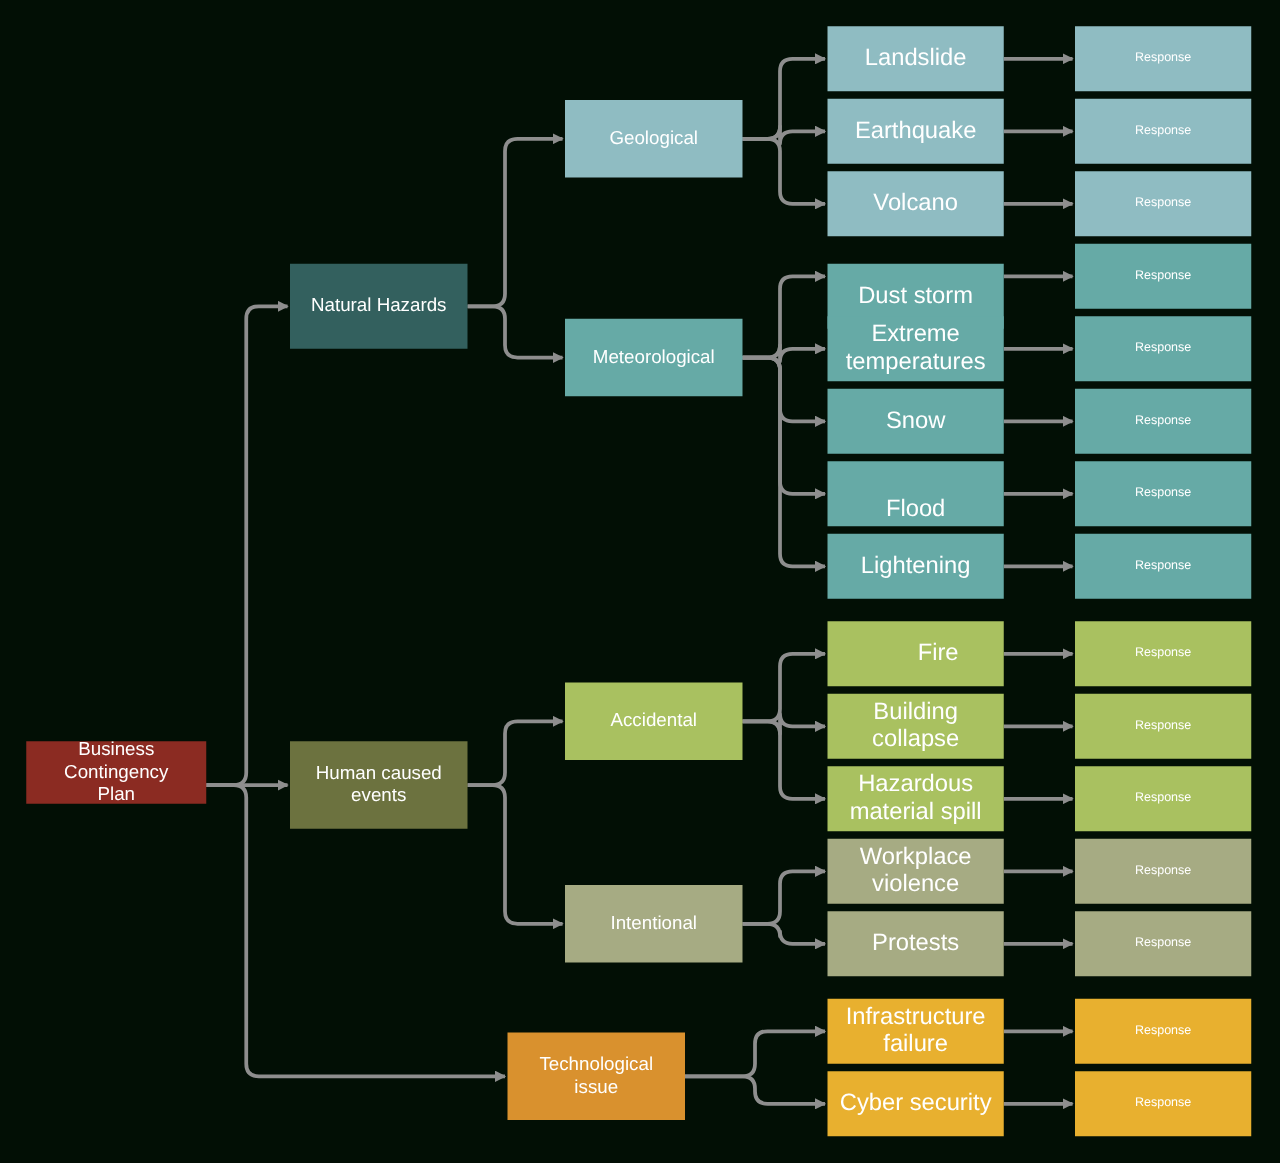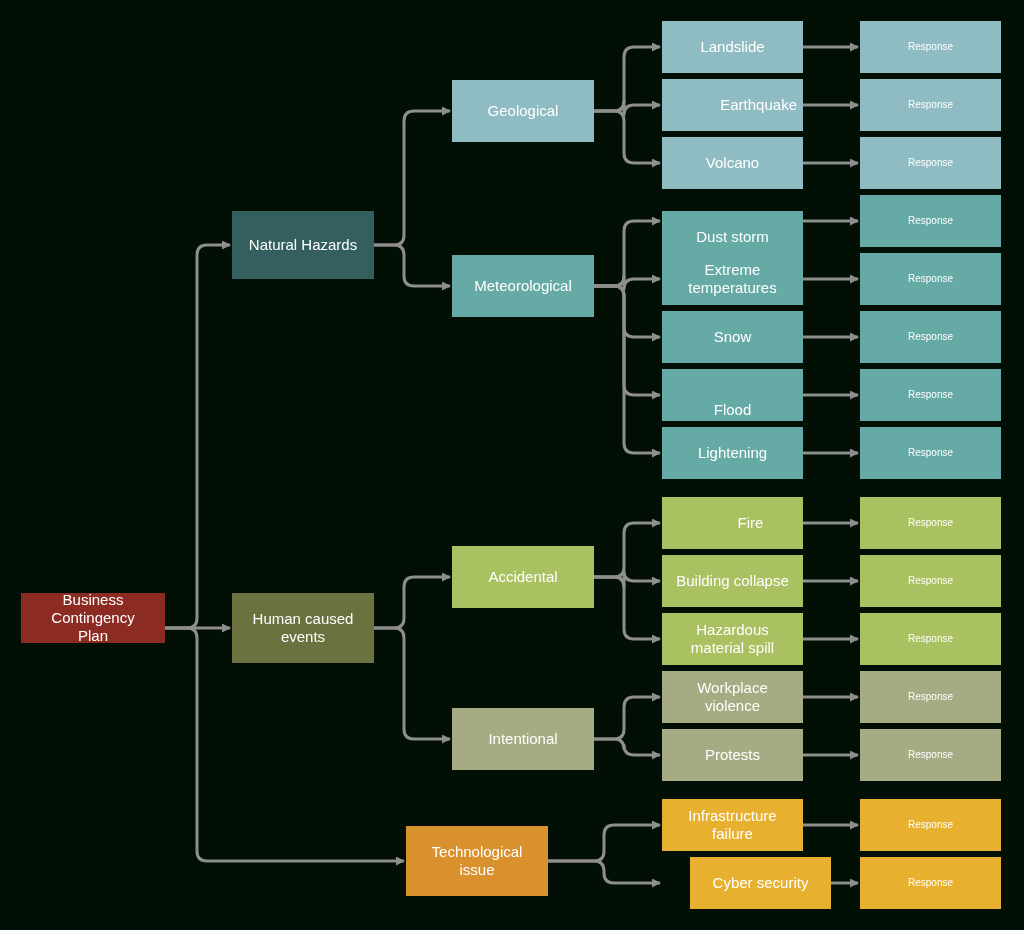--- a/index.html
+++ b/index.html
@@ -18,21 +18,21 @@
     color:#ffffff;
     line-height:1.18;
     box-sizing:border-box;
     padding:2px 6px;
     font-weight:400;
   }
   .node span{display:block;width:100%;}
   .lvl-root{font-size:15px;}
   .lvl-cat{font-size:15px;}
   .lvl-sub{font-size:15px;}
-  .lvl-leaf{font-size:15px;}
+  .lvl-leaf{font-size:19px;}
   .lvl-resp{font-size:10px;}
 </style>
 </head>
 <body>
 
 <div id="stage">
   <svg id="wires" viewBox="0 0 1024 930">
     <defs>
       <marker id="ah" markerWidth="9" markerHeight="9" refX="8" refY="4.5" orient="auto" markerUnits="userSpaceOnUse">
         <path d="M0,0 L9,4.5 L0,9 Z" fill="#8e8e8e"></path>
@@ -126,21 +126,21 @@
       <div class="node lvl-leaf" style="left: 662px; top: 21px; width: 141px; height: 52px; background: rgb(143, 188, 194);">
         <span>
           <span style="display:block">Landslide</span>
         </span>
       </div>
       <div class="node lvl-resp" style="left: 860px; top: 21px; width: 141px; height: 52px; background: rgb(143, 188, 194);">
         <span>
           <span style="display:block">Response</span>
         </span>
       </div>
-      <div class="node lvl-leaf" style="left: 662px; top: 79px; width: 141px; height: 52px; background: rgb(143, 188, 194); text-align: right;">
+      <div class="node lvl-leaf" style="left: 662px; top: 79px; width: 141px; height: 52px; background: rgb(143, 188, 194);">
         <span>
           <span style="display:block">Earthquake</span>
         </span>
       </div>
       <div class="node lvl-resp" style="left: 860px; top: 79px; width: 141px; height: 52px; background: rgb(143, 188, 194);">
         <span>
           <span style="display:block">Response</span>
         </span>
       </div>
       <div class="node lvl-leaf" style="left: 662px; top: 137px; width: 141px; height: 52px; background: rgb(143, 188, 194);">
@@ -260,21 +260,21 @@
         <span>
           <span style="display:block">Infrastructure</span>
           <span style="display:block">failure</span>
         </span>
       </div>
       <div class="node lvl-resp" style="left: 860px; top: 799px; width: 141px; height: 52px; background: rgb(232, 176, 47);">
         <span>
           <span style="display:block">Response</span>
         </span>
       </div>
-      <div class="node lvl-leaf" style="left: 662px; top: 857px; width: 141px; height: 52px; background: rgb(232, 176, 47); margin-left: 28px;">
+      <div class="node lvl-leaf" style="left: 662px; top: 857px; width: 141px; height: 52px; background: rgb(232, 176, 47);">
         <span>
           <span style="display:block">Cyber security</span>
         </span>
       </div>
       <div class="node lvl-resp" style="left: 860px; top: 857px; width: 141px; height: 52px; background: rgb(232, 176, 47);">
         <span>
           <span style="display:block">Response</span>
         </span>
       </div>
     </div>

